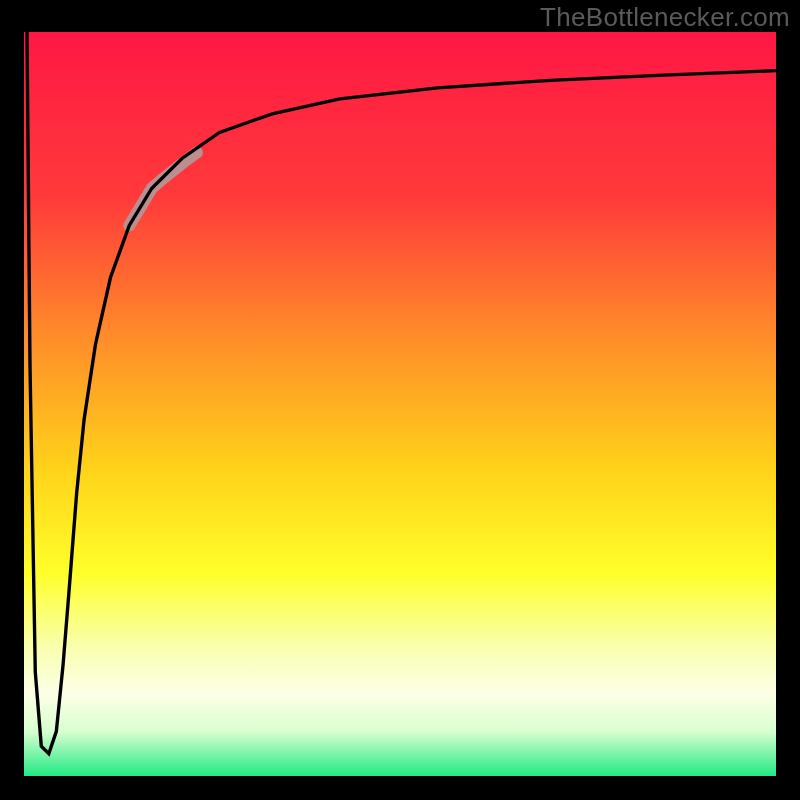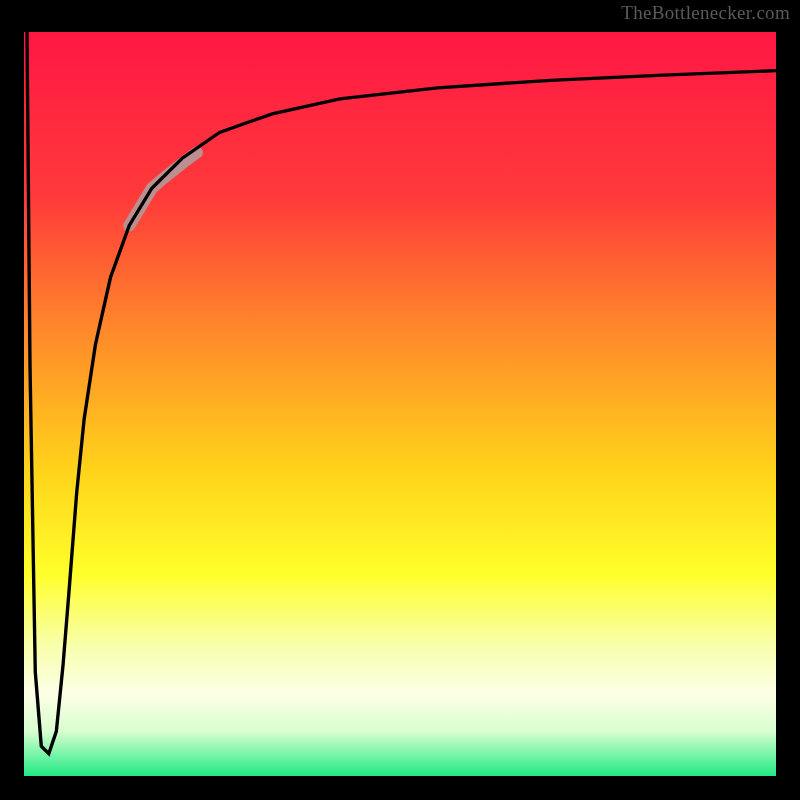--- a/index.html
+++ b/index.html
@@ -2,22 +2,22 @@
 <html><head>
 <meta charset="utf-8">
 <style>
   * { margin: 0; padding: 0; box-sizing: border-box; }
   html, body { width: 800px; height: 800px; overflow: hidden; background: #000; }
   .wrapper { position: relative; width: 800px; height: 800px; }
   .attribution {
     position: absolute;
     top: 2px;
     right: 10px;
-    font-family: Liberation Serif, serif;
-    font-size: 19px;
+    font-family: Liberation Sans, sans-serif;
+    font-size: 26px;
     color: #5a5a5a;
     font-weight: 400;
     letter-spacing: 0.3px;
   }
   .plot-frame {
     position: absolute;
     left: 22px;
     top: 30px;
     width: 756px;
     height: 748px;

